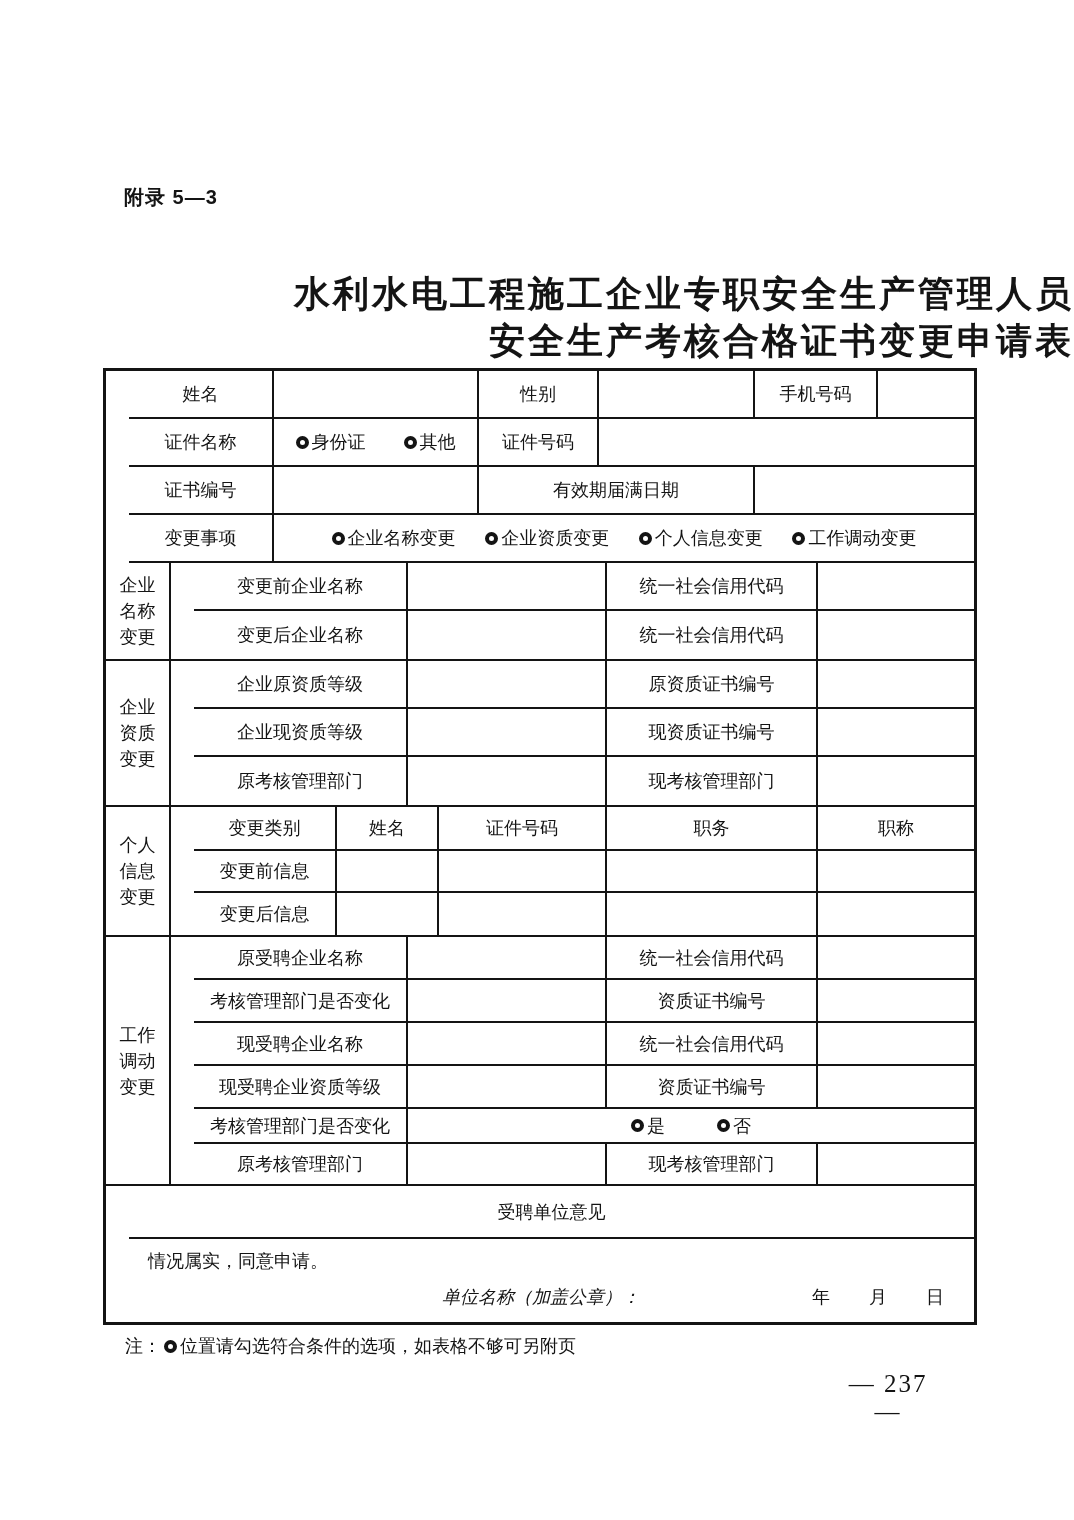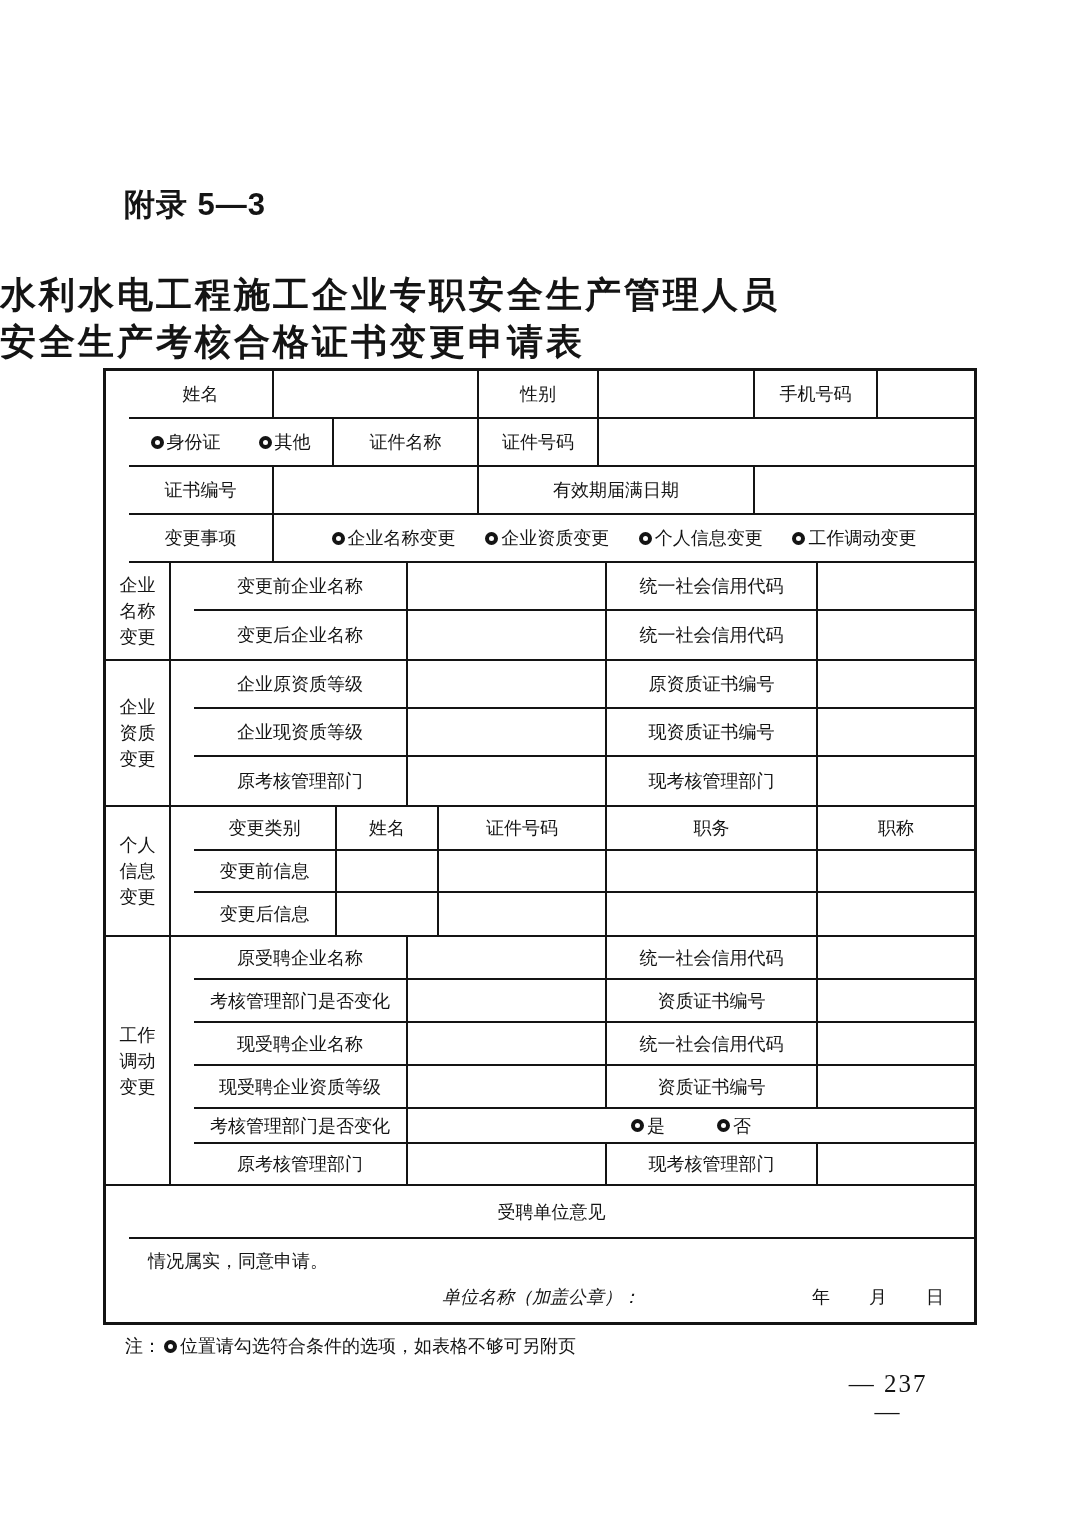--- a/index.html
+++ b/index.html
@@ -9,28 +9,28 @@
     width:1074px; height:1520px;
     margin:0 auto;
     background:#ffffff;
     color:#141414;
     font-family:"Liberation Serif","DejaVu Serif",serif;
     font-size:18px;
     overflow:hidden;
   }
   .appendix {
     position:absolute; left:124px; top:184px;
-    font-size:31px; font-weight:bold;
+    font-size:20px; font-weight:bold;
     font-family:"Liberation Sans","DejaVu Sans",sans-serif;
     letter-spacing:1px;
   }
   .title {
-    position:absolute; left:0; right:0; top:271px;
-    text-align:left;
-    font-family:Liberation Sans, sans-serif;
+    position:absolute; left:12px; right:0; top:271px;
+    text-align:right;
+    font-family:Liberation Serif, serif;
     font-weight:900;
     font-size:36px;
     letter-spacing:3px;
     line-height:47px;
   }
   .ftable {
     position:absolute; left:103px; top:368px; width:874px;
     border:3px solid #141414;
     background:#fff;
     display:flex; flex-direction:column;
@@ -100,31 +100,31 @@
     <div class="row h48">
       <div class="c w145">姓名</div>
       <div class="c w205"></div>
       <div class="c w120">性别</div>
       <div class="c w156"></div>
       <div class="c w123">手机号码</div>
       <div class="c grow"></div>
     </div>
 
     <div class="row h48">
+      <div class="c w145">证件名称</div>
       <div class="c w205 opts-center">
         <span class="opt">
           <span class="donut"></span>
           <span>身份证</span>
         </span>
         <span class="opt">
           <span class="donut"></span>
           <span>其他</span>
         </span>
       </div>
-      <div class="c w145">证件名称</div>
       <div class="c w120">证件号码</div>
       <div class="c grow"></div>
     </div>
 
     <div class="row h48">
       <div class="c w145">证书编号</div>
       <div class="c w205"></div>
       <div class="c w276">有效期届满日期</div>
       <div class="c grow"></div>
     </div>

